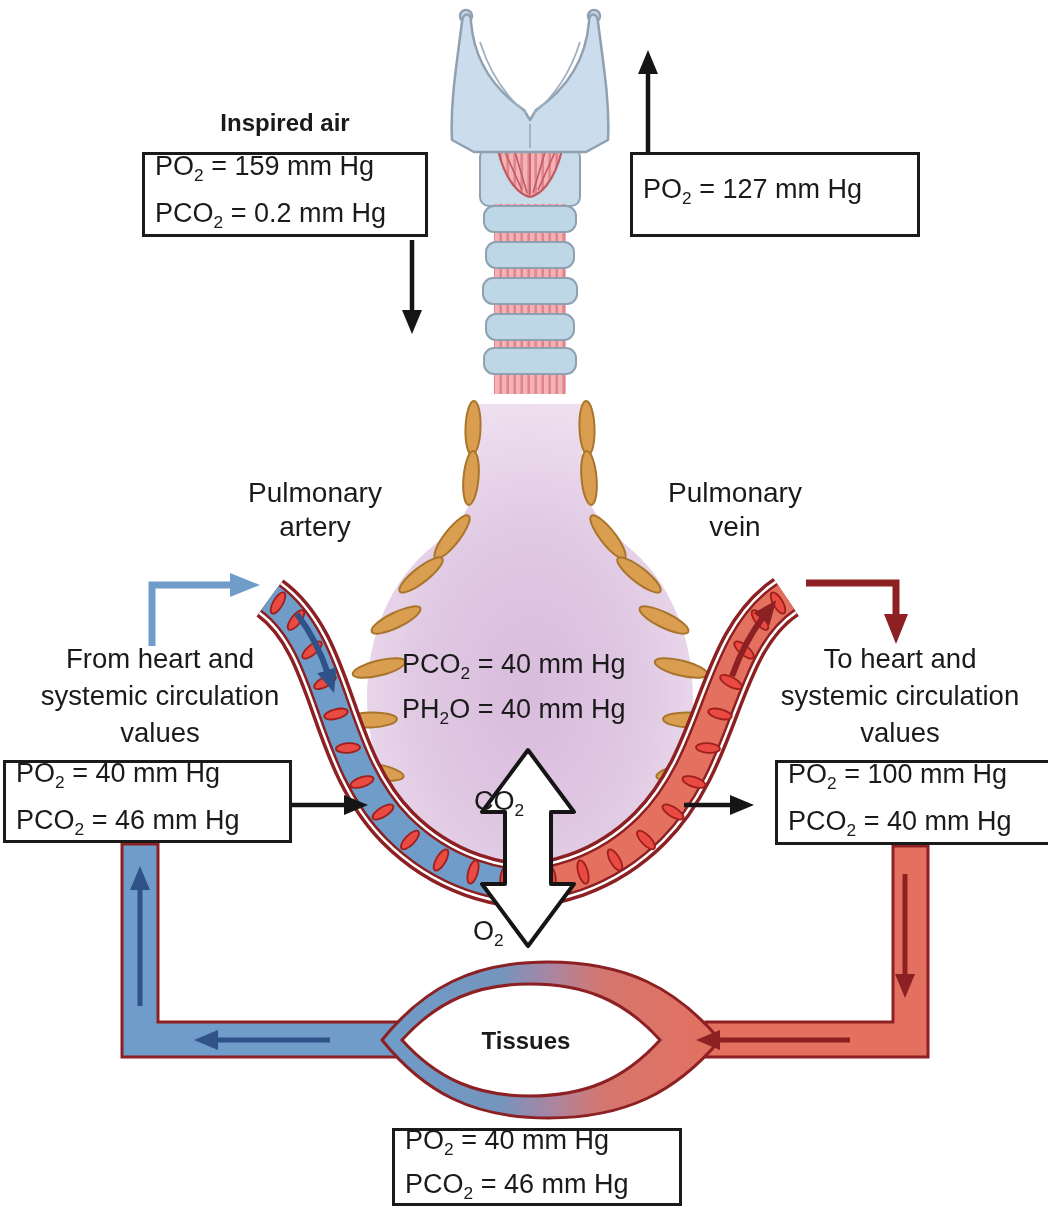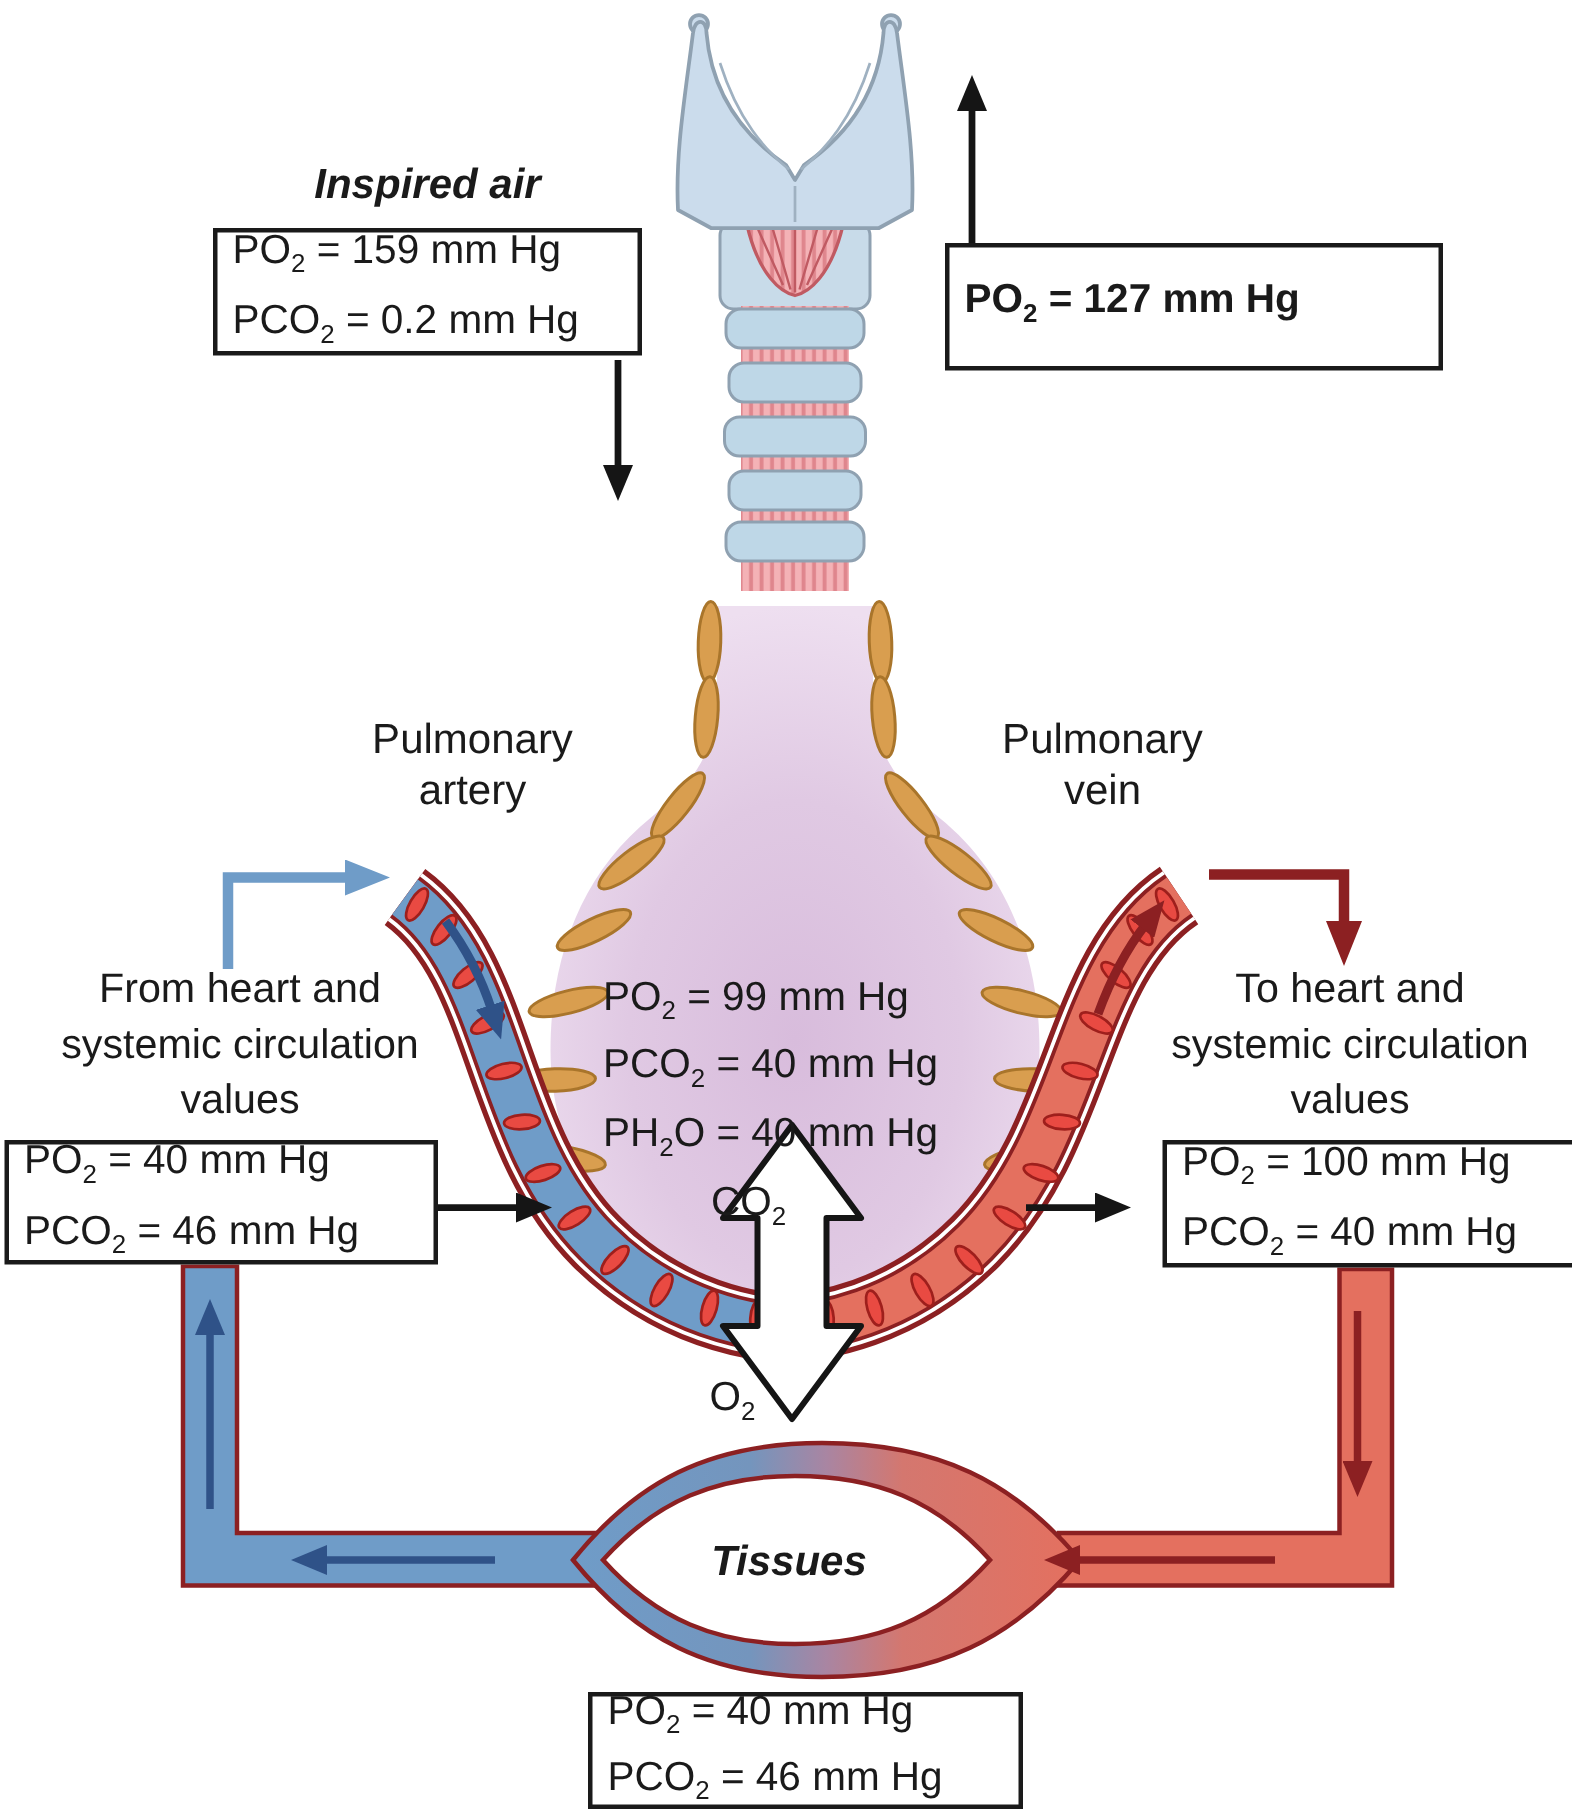--- a/index.html
+++ b/index.html
@@ -1,20 +1,20 @@
 <!DOCTYPE html>
 <html style="--artery-blue: #6f9cc8; --navy-arrow: #2f5288; --vein-red: #e4705f; --dark-red: #8c2022; --rbc-red: #e94a42; --alveolus-pink: #ddc2e0; --muscle-orange: #d99e4f; --cartilage-blue: #cbdcec; --trachea-pink: #f4b2b6; --outline-black: #151515;"><head>
 <meta charset="utf-8">
 <style>
   html,body{margin:0;padding:0;background:#ffffff;}
   #stage{position:relative;width:1048px;height:1212px;background:#fff;overflow:hidden;
          font-family:"Liberation Sans", sans-serif;color:#1a1a1a;}
   #art{position:absolute;left:0;top:0;}
   .lbl{position:absolute;text-align:center;white-space:pre-line;line-height:34px;font-size:28px;}
-  .title{font-weight:bold;font-size:28px;line-height:34px;font-style:italic;}
+  .title{font-weight:bold;font-size:24px;line-height:34px;}
   .vbox{position:absolute;box-sizing:border-box;background:#fff;border:3.5px solid #1a1a1a;
         display:flex;flex-direction:column;justify-content:center;font-size:27px;line-height:37px;}
   .vbox .line{padding-left:10px;white-space:nowrap;}
   .gas{position:absolute;font-size:27px;text-align:left;width:110px;}
   sub{font-size:64%;}
 </style>
 </head>
 <body>
 
 <div id="stage">
@@ -178,31 +178,30 @@
   <path d="M 152,646 L 152,585 L 234,585" stroke="#6f9cc8" stroke-width="7" marker-end="url(#mBlue)" fill="none"></path>
   <path d="M 806,583 L 896,583 L 896,618" stroke="#8c2022" stroke-width="7" marker-end="url(#mDRedBig)" fill="none"></path>
 </svg>
 
 <div class="lbl title" style="left:120px;top:106px;width:330px;">Inspired air</div>
 <div class="vbox" style="left:142px;top:152px;width:286px;height:85px;">
   <div class="line"><span>PO</span><sub>2</sub><span> = 159 mm Hg</span></div>
   <div class="line"><span>PCO</span><sub>2</sub><span> = 0.2 mm Hg</span></div>
 </div>
 
-<div class="vbox" style="left:630px;top:162px;width:332px;height:85px;font-weight:bold;">
+<div class="vbox" style="left:630px;top:152px;width:290px;height:85px;">
   <div class="line"><span>PO</span><sub>2</sub><span> = 127 mm Hg</span></div>
 </div>
 
 <div class="lbl" style="left:165px;top:476px;width:300px;">Pulmonary
 artery</div>
 <div class="lbl" style="left:585px;top:476px;width:300px;">Pulmonary
 vein</div>
 
 <div style="position:absolute;left:402px;top:646px;font-size:27px;line-height:36px;">
-  <div><span>PO</span><sub>2</sub><span> = 99 mm Hg</span></div>
   <div><span>PCO</span><sub>2</sub><span> = 40 mm Hg</span></div>
   <div><span>PH</span><sub>2</sub><span>O = 40 mm Hg</span></div>
 </div>
 
 <div class="lbl" style="left:12px;top:640px;width:296px;line-height:37px;font-size:27.5px;">From heart and
 systemic circulation
 values</div>
 <div class="vbox" style="left:3px;top:760px;width:289px;height:83px;">
   <div class="line"><span>PO</span><sub>2</sub><span> = 40 mm Hg</span></div>
   <div class="line"><span>PCO</span><sub>2</sub><span> = 46 mm Hg</span></div>

